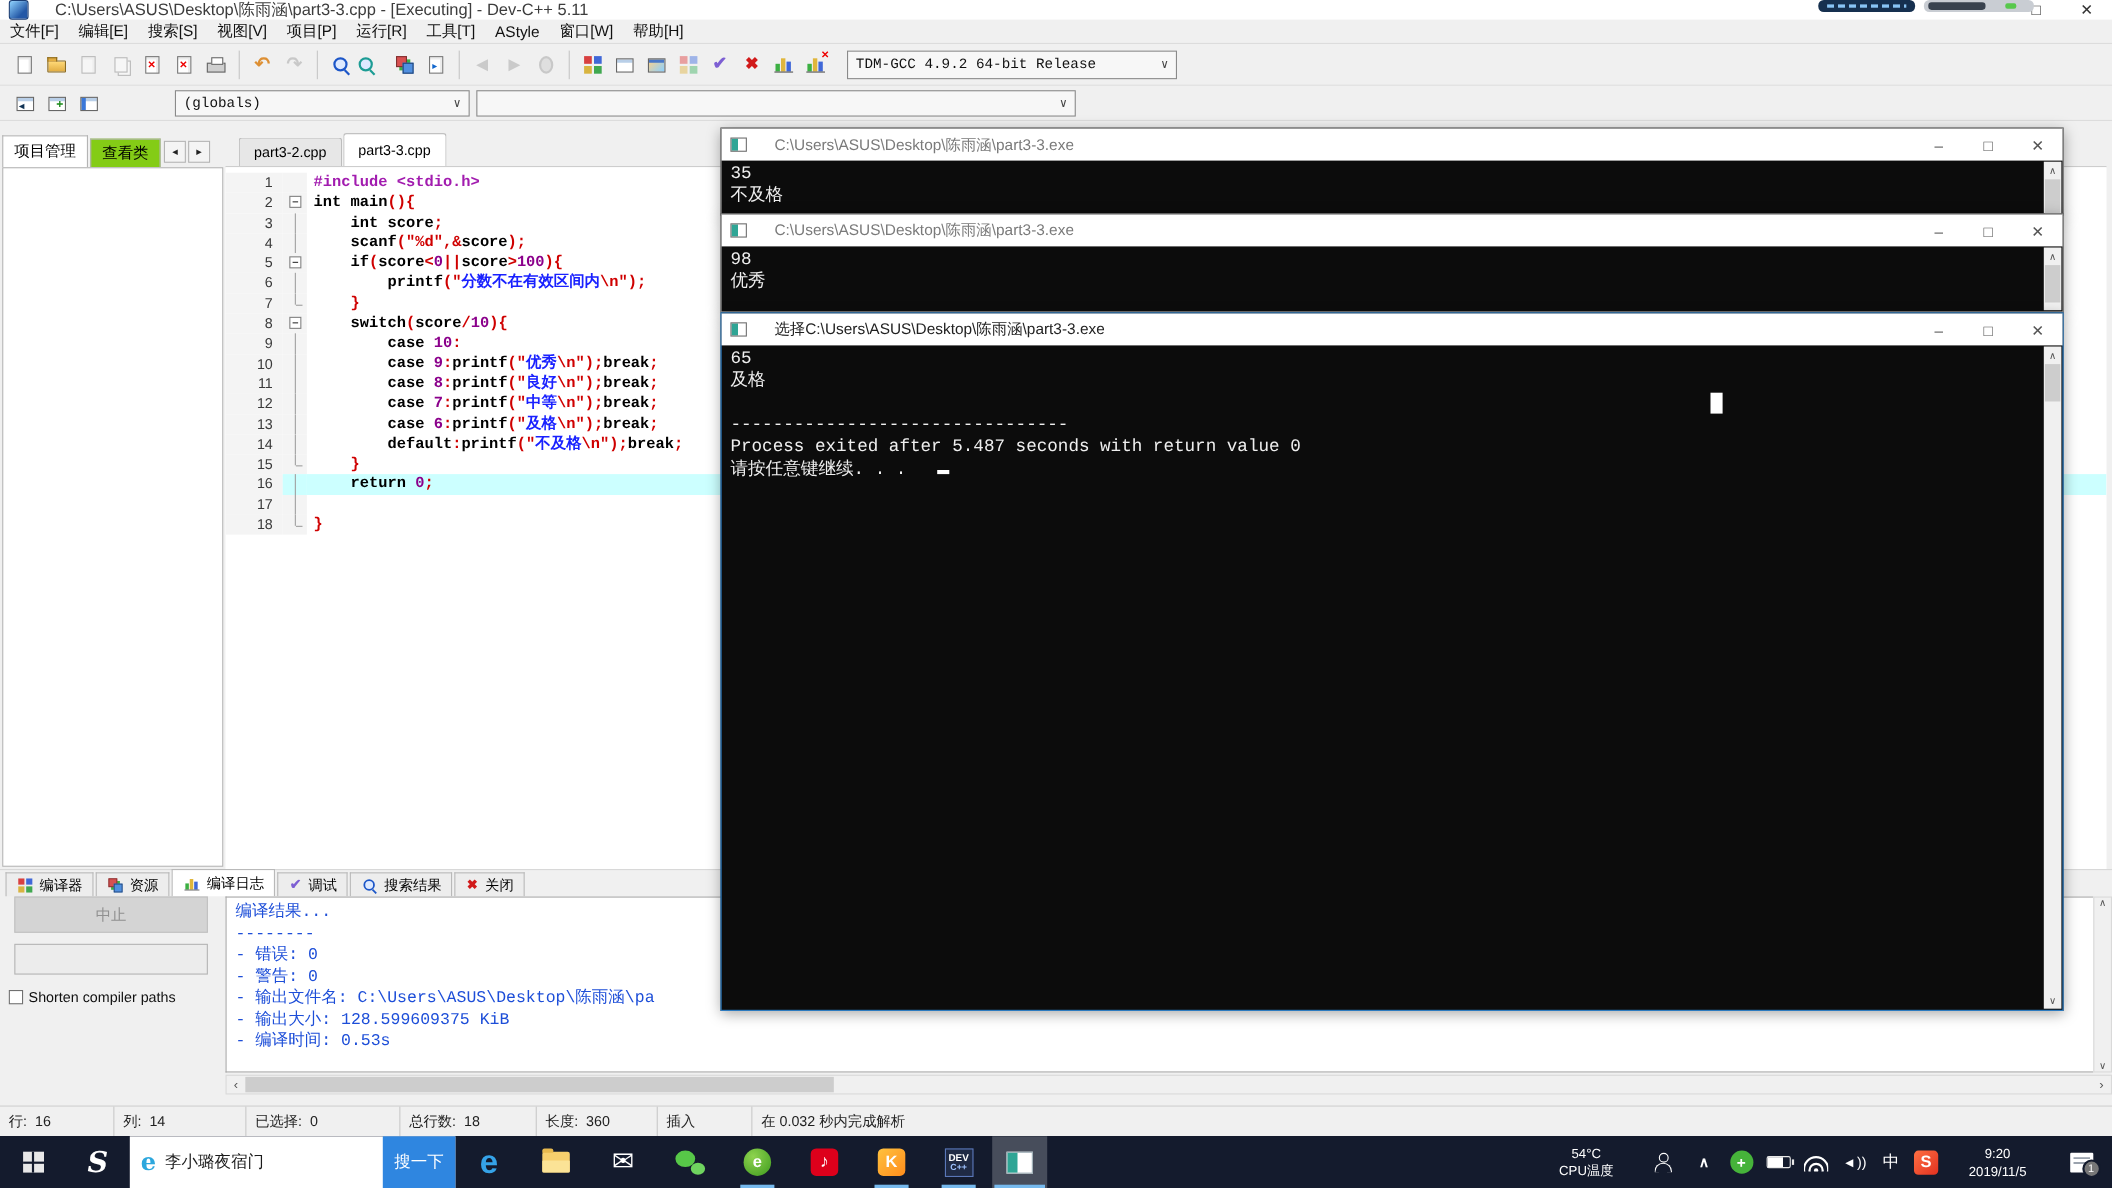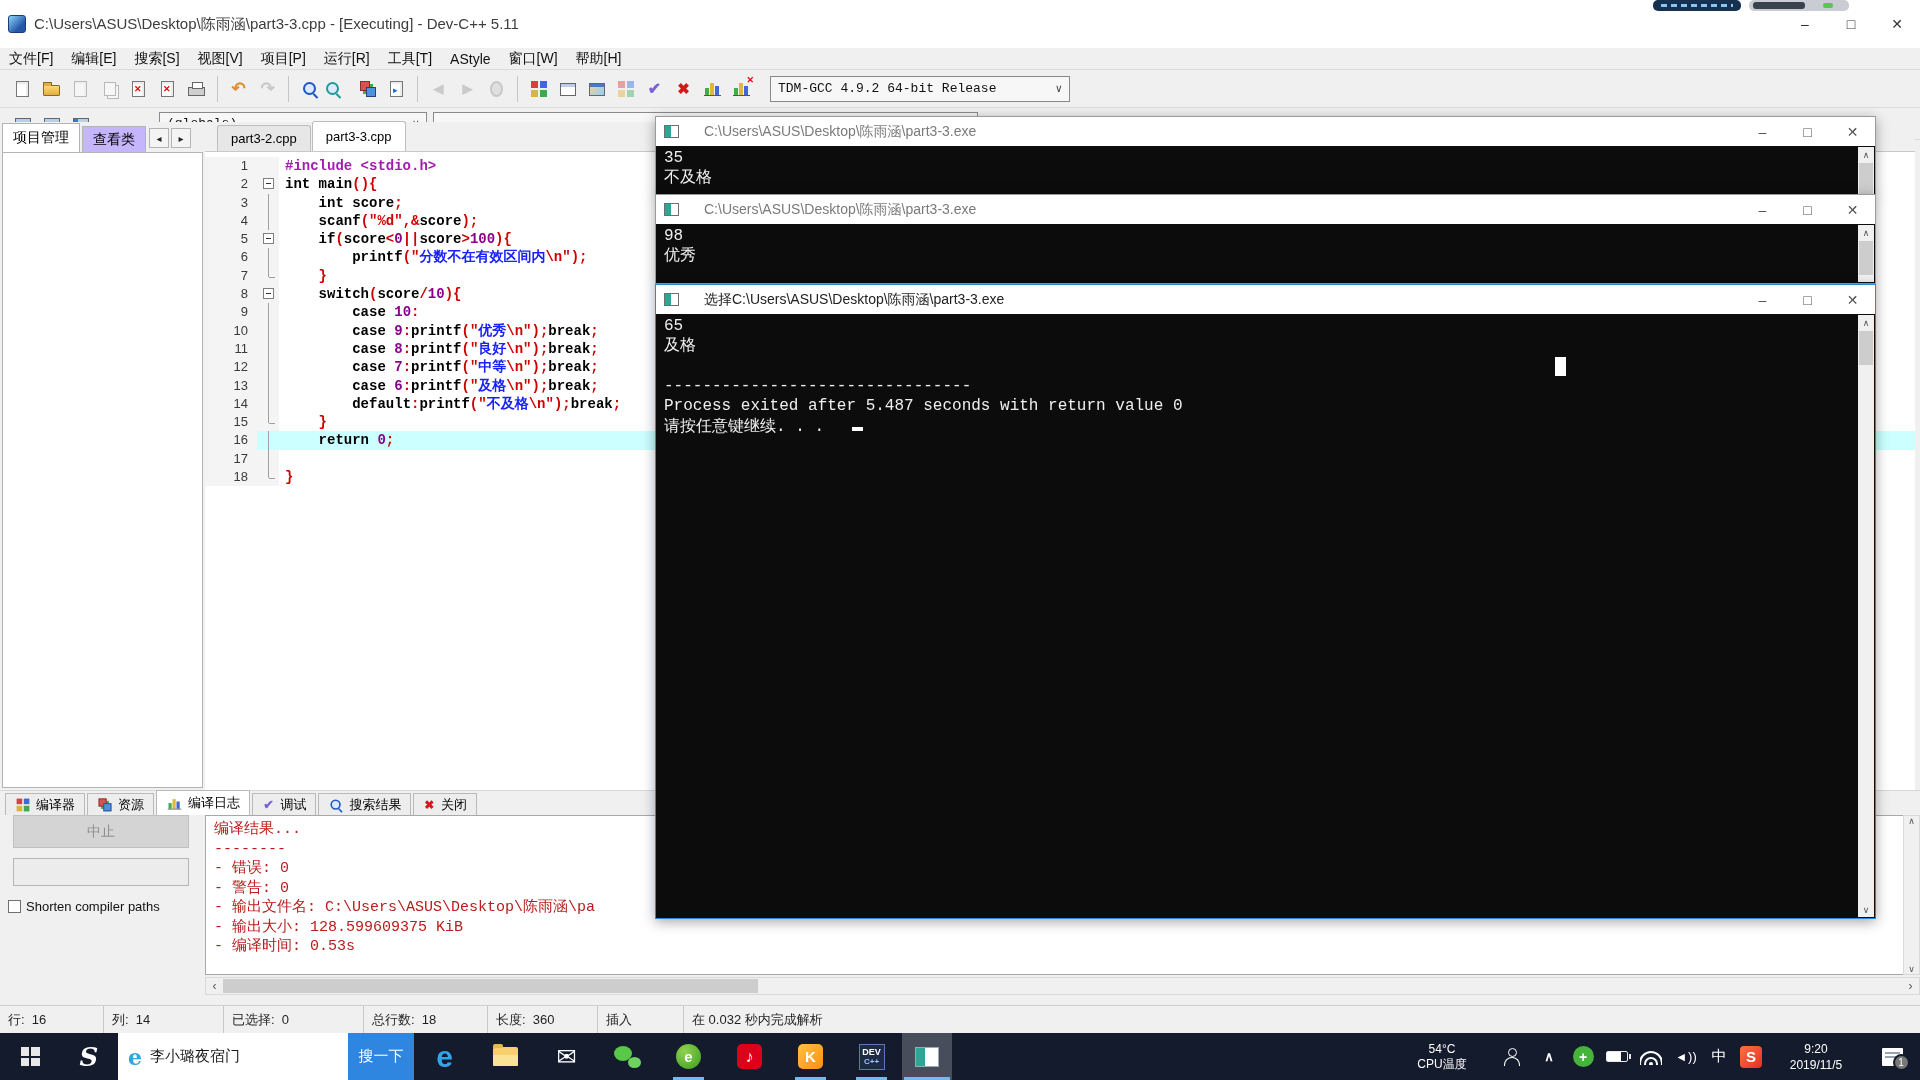--- a/index.html
+++ b/index.html
@@ -1,20 +1,20 @@
 <!DOCTYPE html>
 <html><head>
 <meta charset="utf-8">
 <style>
   *{margin:0;padding:0;box-sizing:border-box}
   html,body{width:1920px;height:1080px;overflow:hidden;background:#f0f0f0;font-family:"Liberation Sans",sans-serif}
   b,i{font-style:normal;font-weight:normal}
   
   #devwin{position:absolute;left:0;top:0;right:0;bottom:47px;background:#f0f0f0}
-  #titlebar{height:48px;background:#fff;display:flex;align-items:center;padding-left:8px;gap:8px}
+  #titlebar{height:18px;background:#fff;display:flex;align-items:center;padding-left:8px;gap:24px}
   #appicon{width:18px;height:18px;border-radius:3px;background:linear-gradient(135deg,#8fd3ff 0%,#2458a6 70%);border:1px solid #1a3d74}
   #title-text{font-size:15px;color:#3d3d3d;white-space:nowrap}
   #win-controls{margin-left:auto;display:flex;height:100%}
   .wc{width:46px;display:flex;align-items:center;justify-content:center;color:#333;font-size:14px}
   .wc.min::before{content:"–"}.wc.max::before{content:"□"}.wc.cls::before{content:"✕"}
   #ow1{position:absolute;left:1653px;top:0;width:88px;height:11px;background:#16304f;border-radius:5px;z-index:60}
   #ow1::before{content:"";position:absolute;left:8px;right:8px;top:4px;height:3px;background:repeating-linear-gradient(90deg,#89c4f4 0 6px,transparent 6px 10px)}
   #ow2{position:absolute;left:1749px;top:0;width:100px;height:11px;background:#c9cdd3;border-radius:5px;z-index:60}
   #ow2::before{content:"";position:absolute;left:4px;top:2px;width:52px;height:7px;background:#39424e;border-radius:3px}
   #ow2::after{content:"";position:absolute;right:16px;top:3px;width:10px;height:5px;background:#57c84c;border-radius:2px}
@@ -61,21 +61,21 @@
   .win.wa::after{content:"◂";position:absolute;left:2px;top:3px;font:bold 9px/1 "Liberation Sans",sans-serif;color:#135}
   .win.wp::after{content:"+";position:absolute;right:1px;top:1px;font:bold 11px/1 "Liberation Sans",sans-serif;color:#1a8a1a}
   .win.wb{box-shadow:inset 4px 0 0 #3a77d8,inset 0 3px 0 #b9cfe8}
   .bars{width:17px;height:15px;border-bottom:1px solid #555;background-image:linear-gradient(#3cb043,#3cb043),linear-gradient(#e0b63c,#e0b63c),linear-gradient(#4068d8,#4068d8);background-repeat:no-repeat;background-size:4px 7px,4px 12px,4px 9px;background-position:1px bottom,6px bottom,11px bottom}
   .bars.bx::after{content:"✕";position:absolute;right:-4px;top:-5px;font:bold 9px/1 "Liberation Sans",sans-serif;color:#e00}
   .stack{width:16px;height:15px}
   .stack::before{content:"";position:absolute;left:0;top:0;width:8px;height:8px;background:#d85050;border:1px solid #803030;box-shadow:3px 3px 0 #3cb043}
   .stack::after{content:"";position:absolute;left:6px;top:6px;width:8px;height:8px;background:#5090e0;border:1px solid #224477}
   
   #side-tabs{position:absolute;top:122px;left:0;width:205px;height:30px;display:flex;align-items:flex-end;padding-left:2px;background:#f0f0f0}
-  .stab{height:26px;padding:0 10px;display:flex;align-items:center;font-size:14px;border:1px solid #b4b4b4;border-bottom:none;background:#c4b5fd;margin-right:2px;white-space:nowrap}
+  .stab{height:26px;padding:0 10px;display:flex;align-items:center;font-size:14px;border:1px solid #b4b4b4;border-bottom:none;background:#84cc16;margin-right:2px;white-space:nowrap}
   .stab.active{background:#fff;height:29px}
   .arrbtn{width:20px;height:20px;border:1px solid #b4b4b4;background:#f4f4f4;display:flex;align-items:center;justify-content:center;font-size:10px;color:#222;margin:0 1px 4px 1px}
   .arrbtn.left::before{content:"◂"}.arrbtn.right::before{content:"▸"}
   #sidebar-body{position:absolute;top:152px;left:2px;width:201px;height:636px;background:#fff;border:1px solid #b4b4b4}
   #file-tabs{position:absolute;top:122px;left:205px;right:5px;height:30px;display:flex;align-items:flex-end;padding-left:12px;background:#f0f0f0;border-bottom:1px solid #c9c9c9}
   .ftab{height:26px;padding:0 13px;font-size:13px;background:#e7e7e7;border:1px solid #bdbdbd;border-bottom:none;display:flex;align-items:center;margin-right:1px;border-radius:3px 3px 0 0;white-space:nowrap}
   .ftab.active{background:#fff;height:30px;position:relative;z-index:2}
   
   #editor{position:absolute;top:152px;left:205px;right:5px;height:638px;background:#fff;overflow:hidden}
   #code{padding-top:5px}
@@ -99,21 +99,21 @@
   
   #bottom-tabs{position:absolute;top:790px;left:0;right:0;height:25px;background:#f0f0f0;display:flex;align-items:flex-end;padding-left:5px;border-top:1px solid #d8d8d8}
   .btab{height:22px;display:flex;align-items:center;gap:5px;padding:0 9px;font-size:13px;border:1px solid #b9b9b9;border-bottom:none;background:#ededed;margin-right:2px;white-space:nowrap}
   .btab.active{background:#fff;height:25px}
   .btab .ic{transform:scale(.8)}
   #bottom-panel{position:absolute;top:815px;left:0;right:0;height:160px;background:#f0f0f0}
   #abort-btn{position:absolute;left:13px;top:0;width:176px;height:33px;background:#d4d4d4;border:1px solid #c0c0c0;color:#909090;font-size:14px;display:flex;align-items:center;justify-content:center}
   #progress{position:absolute;left:13px;top:43px;width:176px;height:28px;background:#ececec;border:1px solid #b5b5b5}
   #shorten{position:absolute;left:8px;top:84px;display:flex;align-items:center;gap:5px;font-size:13px;color:#111}
   .cb{width:13px;height:13px;background:#fff;border:1px solid #707070;flex:none}
-  #log-area{position:absolute;left:205px;top:0;right:17px;height:160px;background:#fff;border:1px solid #a8a8a8;border-right:none;padding:4px 8px;font:15px/19.5px "Liberation Mono",monospace;color:#b91c1c;white-space:pre;overflow:hidden}
+  #log-area{position:absolute;left:205px;top:0;right:17px;height:160px;background:#fff;border:1px solid #a8a8a8;border-right:none;padding:4px 8px;font:15px/19.5px "Liberation Mono",monospace;color:#1d4ed8;white-space:pre;overflow:hidden}
   #log-vscroll{position:absolute;right:0;top:0;width:17px;height:160px;background:#f0f0f0;border:1px solid #d9d9d9;display:flex;flex-direction:column;align-items:center;justify-content:space-between;font-size:9px;color:#555}
   .va.up::before{content:"∧"}.va.dn::before{content:"∨"}
   #hscroll{position:absolute;top:977px;left:205px;right:0;height:18px;background:#f0f0f0;border:1px solid #d9d9d9}
   .ha{position:absolute;top:0;bottom:0;width:17px;display:flex;align-items:center;justify-content:center;font-size:12px;color:#555}
   .ha.left{left:0}.ha.left::before{content:"‹"}
   .ha.right{right:0}.ha.right::before{content:"›"}
   #hthumb{position:absolute;left:17px;width:535px;top:1px;bottom:1px;background:#cdcdcd}
   
   #statusbar{position:absolute;bottom:0;left:0;right:0;height:28px;background:#f0f0f0;border-top:1px solid #cfcfcf;display:flex;font-size:13px;color:#1f1f1f}
   .sseg{display:flex;align-items:center;padding-left:8px;border-right:1px solid #c9c9c9;white-space:pre}

